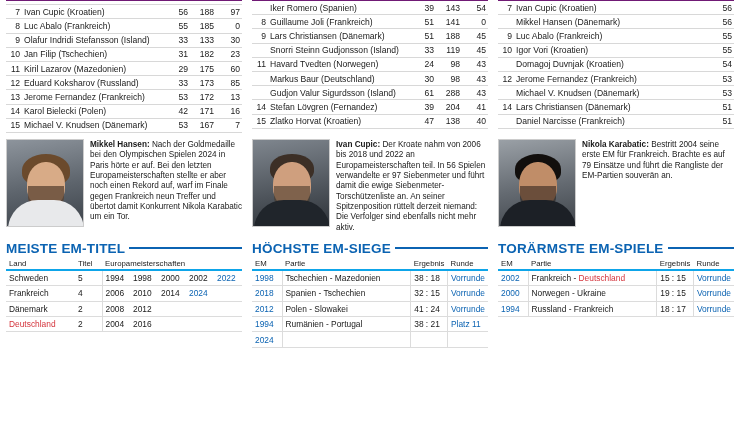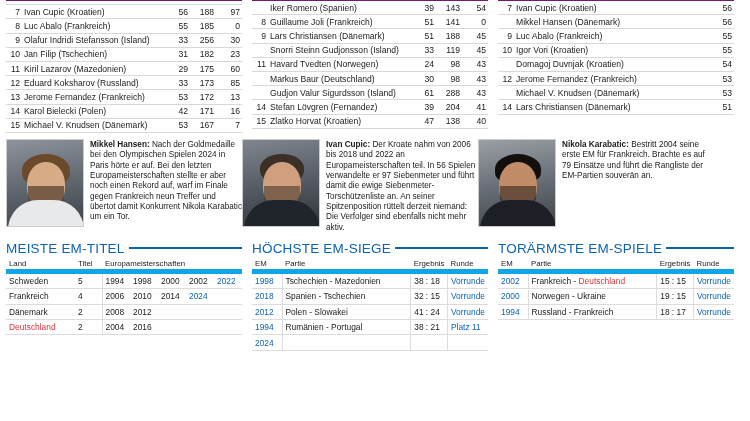--- a/index.html
+++ b/index.html
@@ -35,20 +35,21 @@
   }
   table.rank td.pos { width: 16px; text-align: right; color:#222; }
   table.rank td.name { }
   table.rank td.num { text-align: right; width: 26px; }
   table.rank tr.first td { border-top: 1px solid #701a75; }
 
   
   .bios {
     display: flex;
     padding: 6px 6px 0 6px;
+    gap: 10px;
   }
   .bio { width: 236px; display: flex; gap: 6px; }
   .bio .photo {
     width: 78px; height: 88px;
     flex: 0 0 78px;
     border: 1px solid #ccc;
     overflow: hidden;
     position: relative;
     background: #6b7077;
   }
@@ -83,39 +84,39 @@
 
   
   .bottom {
     display: flex;
     padding: 8px 6px 0 6px;
     gap: 10px;
   }
   .bcol { width: 236px; }
   .bhead {
     font-size: 13.5px;
-    font-weight: normal;
+    font-weight: bold;
     color: #0b63b2;
     letter-spacing: .2px;
     padding-bottom: 2px;
     display:flex; align-items:center; gap:4px;
   }
   .bhead .rule { flex:1; height:2px; background:#0b63b2; }
   table.data {
     width: 100%;
     border-collapse: collapse;
     font-size: 8.4px;
   }
   table.data th {
     font-size: 7.8px;
     font-weight: normal;
     text-align: left;
     color: #222;
     padding: 1px 3px;
-    border-bottom: 5px solid #0ea5e9;
+    border-bottom: 2px solid #0ea5e9;
     white-space: nowrap;
   }
   table.data td {
     padding: 2.2px 3px;
     border-bottom: 1px solid #dcdcdc;
     white-space: nowrap;
     overflow: hidden;
   }
   table.data td.y { width: 28px; }
   .blue { color: #0b63b2; }
@@ -151,21 +152,21 @@
             <td class="pos">8</td>
             <td class="name">Luc Abalo (Frankreich)</td>
             <td class="num">55</td>
             <td class="num">185</td>
             <td class="num">0</td>
           </tr>
           <tr>
             <td class="pos">9</td>
             <td class="name">Olafur Indridi Stefansson (Island)</td>
             <td class="num">33</td>
-            <td class="num">256</td>
+            <td class="num">133</td>
             <td class="num">30</td>
           </tr>
           <tr>
             <td class="pos">10</td>
             <td class="name">Jan Filip (Tschechien)</td>
             <td class="num">31</td>
             <td class="num">182</td>
             <td class="num">23</td>
           </tr>
           <tr>
@@ -325,20 +326,27 @@
           <tr>
             <td class="pos"></td>
             <td class="name">Michael V. Knudsen (Dänemark)</td>
             <td class="num"></td>
             <td class="num"></td>
             <td class="num">53</td>
           </tr>
           <tr>
             <td class="pos">14</td>
             <td class="name">Lars Christiansen (Dänemark)</td>
+            <td class="num"></td>
+            <td class="num"></td>
+            <td class="num">51</td>
+          </tr>
+          <tr>
+            <td class="pos"></td>
+            <td class="name">Daniel Narcisse (Frankreich)</td>
             <td class="num"></td>
             <td class="num"></td>
             <td class="num">51</td>
           </tr>
         </tbody>
     </table>
   </div>
 
 </div>
 

